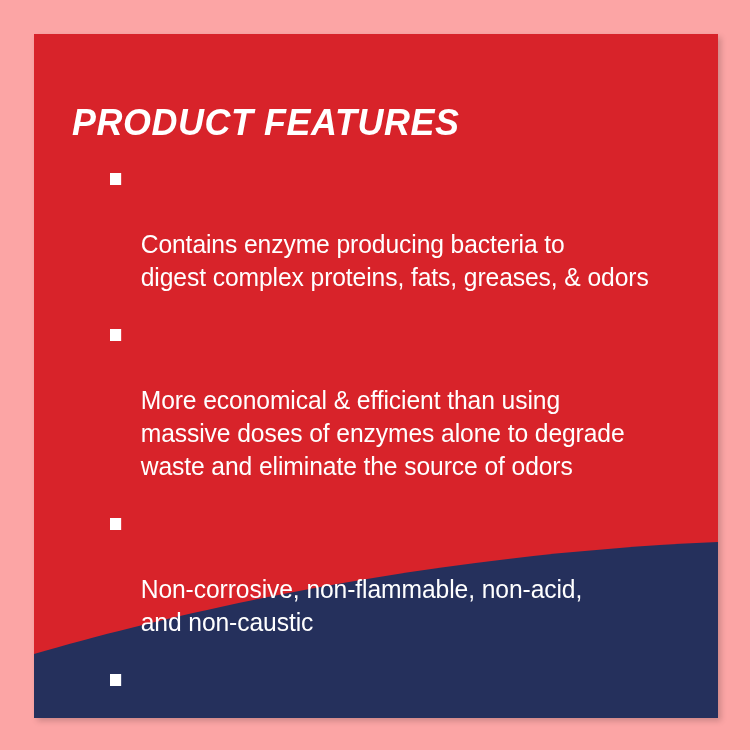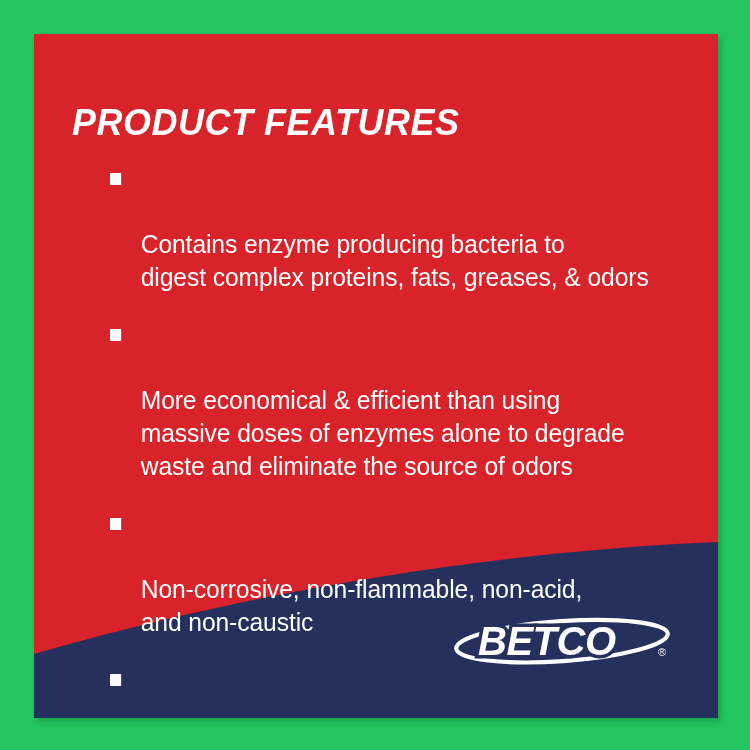--- a/index.html
+++ b/index.html
@@ -9,21 +9,21 @@
     height: 750px;
     background: #ffffff;
     font-family: "Liberation Sans", sans-serif;
     overflow: hidden;
   }
 
   #stage {
     position: relative;
     width: 750px;
     height: 750px;
-    background: #22c55e;
+    background: #fca5a5;
   }
 
   
   #card {
     position: absolute;
     left: 34px;
     top: 34px;
     width: 684px;
     height: 684px;
     background: #D8232A;
@@ -152,26 +152,15 @@
 and non-caustic</span>
       </li>
 
       <li class="feature">
         <span class="bullet"></span>
         
       </li>
 
     </ul>
 
-    <div id="logo">
-      <svg viewBox="0 0 220 58">
-
-        <g transform="rotate(-4 110 29)">
-          <ellipse cx="108" cy="29" rx="106" ry="20" fill="none" stroke="#ffffff" stroke-width="4.2"></ellipse>
-        </g>
-
-        <text class="logo-word" x="24" y="43" stroke="#25305C" stroke-width="7" paint-order="stroke">BETCO</text>
-        <text class="logo-reg" x="204" y="44">®</text>
-      </svg>
-    </div>
 
   </div>
 </div>
 
 </body></html>

